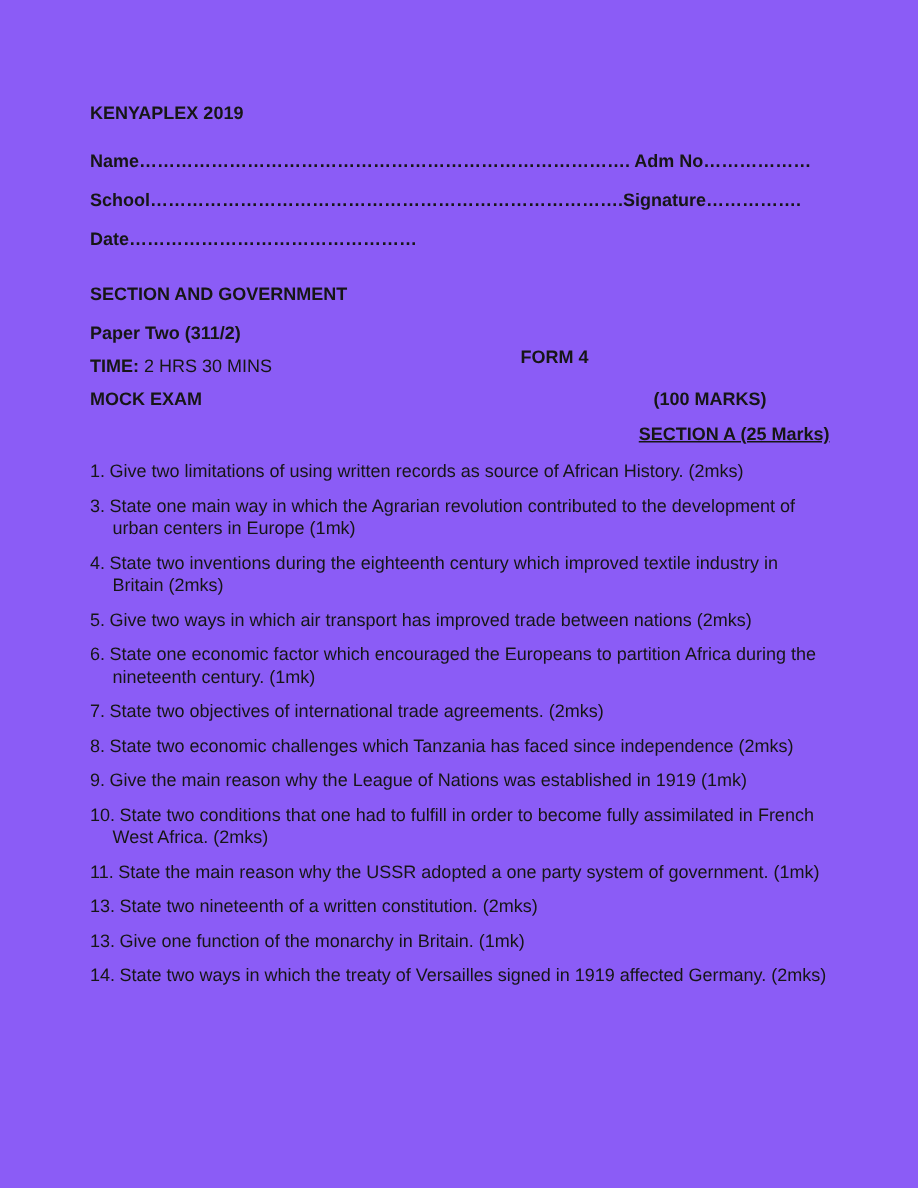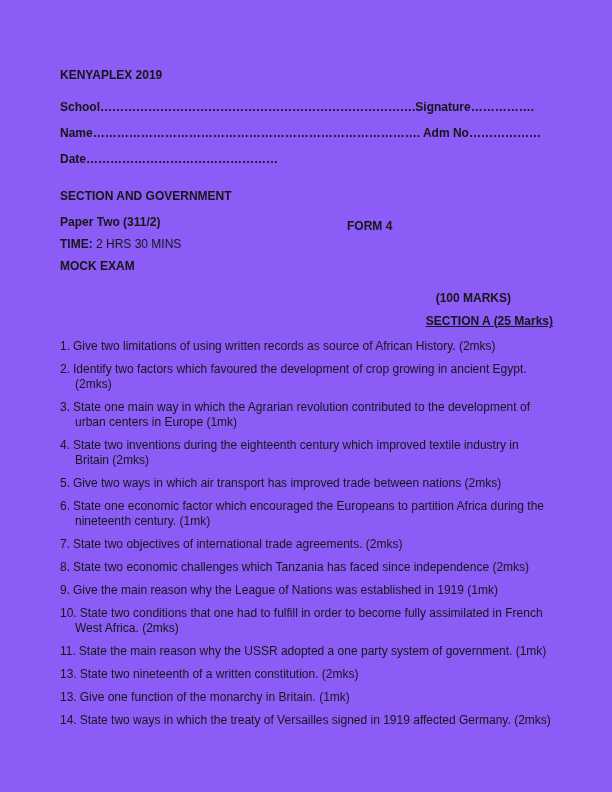--- a/index.html
+++ b/index.html
@@ -14,26 +14,26 @@
     box-sizing: border-box;
     padding: 68px 59px 40px 60px;
     overflow: hidden;
     position: relative;
   }
   .title { font-weight: bold; margin-bottom: 17px; }
   .field-line { font-weight: bold; margin-bottom: 11px; white-space: nowrap; overflow: hidden; }
   .field-line.last { margin-bottom: 22px; }
   .subject { font-weight: bold; margin-bottom: 11px; }
   .paper-line { font-weight: bold; margin-bottom: 7px; position: relative; }
-  .form-level { position: absolute; left: 287px; top: 4px; font-weight: bold; }
+  .form-level { position: absolute; left: 287px; top: 16px; font-weight: bold; }
   .time-line { margin-bottom: 7px; }
   .time-line .lbl { font-weight: bold; }
   .mock-line { display: flex; margin-bottom: 8px; }
   .mock-line .type { font-weight: bold; }
-  .mock-line .marks { font-weight: bold; margin-left: auto; margin-right: 42px; margin-top: 32px; }
+  .mock-line .marks { font-weight: bold; margin-left: auto; margin-right: 42px; }
   .section-heading {
     text-align: right;
     font-weight: bold;
     text-decoration: underline;
     margin-bottom: 10px;
   }
   .instructions {
     text-align: center;
     font-weight: bold;
     font-style: italic;
@@ -47,43 +47,42 @@
   }
   .q .no { margin-right: 3px; }
 </style>
 </head>
 <body>
 
 <div class="page">
 
   <div class="title">KENYAPLEX 2019</div>
 
+  <div class="field-line"><span>Name</span><span>………………………………………………………………………</span><span>. Adm No</span><span>………………</span></div>
+
   <div class="field-line"><span>School</span><span>……………………………………………………………………</span><span>.Signature</span><span>…………….</span></div>
-
-  <div class="field-line"><span>Name</span><span>………………………………………………………………………</span><span>. Adm No</span><span>………………</span></div>
 
   <div class="field-line last"><span>Date</span><span>…………………………………………</span></div>
 
   <div class="subject">SECTION AND GOVERNMENT</div>
 
   <div class="paper-line"><span>Paper Two (311/2)</span><span class="form-level">FORM 4</span></div>
 
   <div class="time-line"><span class="lbl">TIME:</span><span> 2 HRS 30 MINS</span></div>
 
   <div class="mock-line">
       <span class="type">MOCK EXAM</span>
       <span class="marks">(100 MARKS)</span>
     </div>
 
   <div class="section-heading">SECTION A (25 Marks)</div>
 
 
   <div>
     <div class="q"><span class="no">1.</span><span>Give two limitations of using written records as source of African History. (2mks)</span></div>
-    <div class="q"><span class="no">2.</span><span>Identify two factors which favoured the development of crop growing in ancient Egypt. (2mks)</span></div>
     <div class="q"><span class="no">3.</span><span>State one main way in which the Agrarian revolution contributed to the development of urban centers in Europe (1mk)</span></div>
     <div class="q"><span class="no">4.</span><span>State two inventions during the eighteenth century which improved textile industry in Britain (2mks)</span></div>
     <div class="q"><span class="no">5.</span><span>Give two ways in which air transport has improved trade between nations (2mks)</span></div>
     <div class="q"><span class="no">6.</span><span>State one economic factor which encouraged the Europeans to partition Africa during the nineteenth century. (1mk)</span></div>
     <div class="q"><span class="no">7.</span><span>State two objectives of international trade agreements. (2mks)</span></div>
     <div class="q"><span class="no">8.</span><span>State two economic challenges which Tanzania has faced since independence (2mks)</span></div>
     <div class="q"><span class="no">9.</span><span>Give the main reason why the League of Nations was established in 1919 (1mk)</span></div>
     <div class="q"><span class="no">10.</span><span>State two conditions that one had to fulfill in order to become fully assimilated in French West Africa. (2mks)</span></div>
     <div class="q"><span class="no">11.</span><span>State the main reason why the USSR adopted a one party system of government. (1mk)</span></div>
     <div class="q"><span class="no">13.</span><span>State two nineteenth of a written constitution. (2mks)</span></div>

